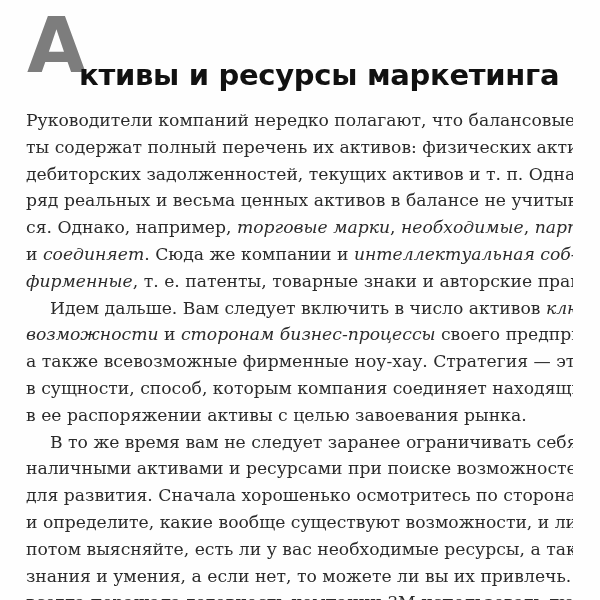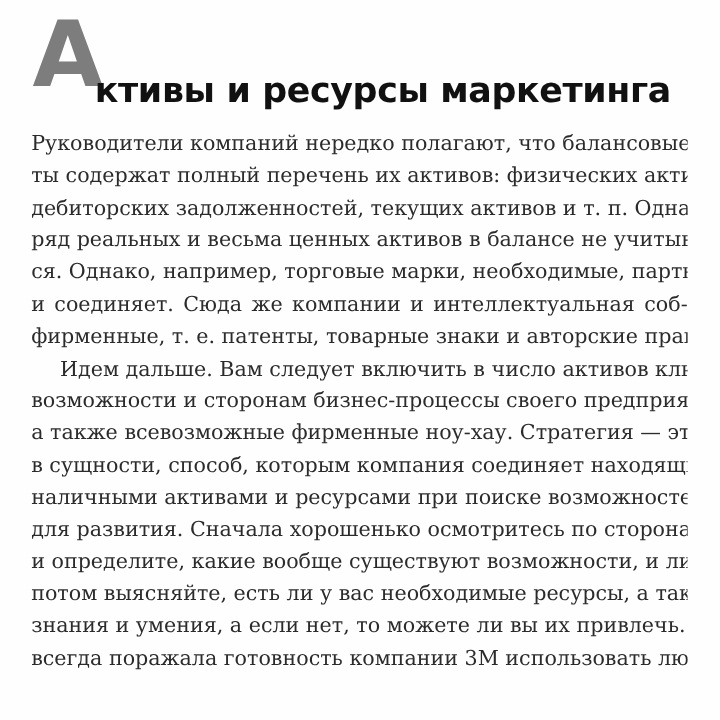--- a/index.html
+++ b/index.html
@@ -21,21 +21,21 @@
   .body-text {
     position: absolute; left: 26px; top: 107px; width: 547px;
     font-family: "DejaVu Serif", serif; font-size: 17.2px; color: #2b2b2b;
   }
   .line {
     height: 26.8px; line-height: 26.8px; white-space: nowrap;
     text-align: justify; text-align-last: justify; overflow: hidden;
   }
   .line.last { text-align-last: left; }
   .line.indent { padding-left: 24px; }
-  .it { }
+  .it { font-style: italic; }
 </style>
 </head>
 <body>
 
 <div class="page">
   <div class="title">
     <span class="dropcap">А</span>
     <span class="title-rest">ктивы и ресурсы маркетинга</span>
   </div>
 
@@ -47,22 +47,24 @@
         <div class="line"><span>ряд реальных и весьма ценных активов в балансе не учитывает-</span></div>
         <div class="line"><span>ся. Однако, например, </span><span class="it">торговые марки</span><span>, </span><span class="it">необходимые</span><span>, </span><span class="it">партнеры</span></div>
         <div class="line"><span>и </span><span class="it">соединяет</span><span>. Сюда же компании и </span><span class="it">интеллектуальная соб-</span></div>
         <div class="line last"><span class="it">фирменные</span><span>, т. е. патенты, товарные знаки и авторские права.</span></div>
       </div>
       <div>
         <div class="line indent"><span>Идем дальше. Вам следует включить в число активов </span><span class="it">ключевую</span></div>
         <div class="line"><span class="it">возможности</span><span> и </span><span class="it">сторонам бизнес-процессы</span><span> своего предприятия,</span></div>
         <div class="line"><span>а также всевозможные фирменные ноу-хау. Стратегия — это,</span></div>
         <div class="line"><span>в сущности, способ, которым компания соединяет находящиеся</span></div>
+        <div class="line last"><span>в ее распоряжении активы с целью завоевания рынка.</span></div>
       </div>
       <div>
+        <div class="line indent"><span>В то же время вам не следует заранее ограничивать себя</span></div>
         <div class="line"><span>наличными активами и ресурсами при поиске возможностей</span></div>
         <div class="line"><span>для развития. Сначала хорошенько осмотритесь по сторонам</span></div>
         <div class="line"><span>и определите, какие вообще существуют возможности, и лишь</span></div>
         <div class="line"><span>потом выясняйте, есть ли у вас необходимые ресурсы, а также</span></div>
         <div class="line"><span>знания и умения, а если нет, то можете ли вы их привлечь. Меня</span></div>
         <div class="line"><span>всегда поражала готовность компании 3М использовать любую</span></div>
       </div>
     </div>
 </div>
 

